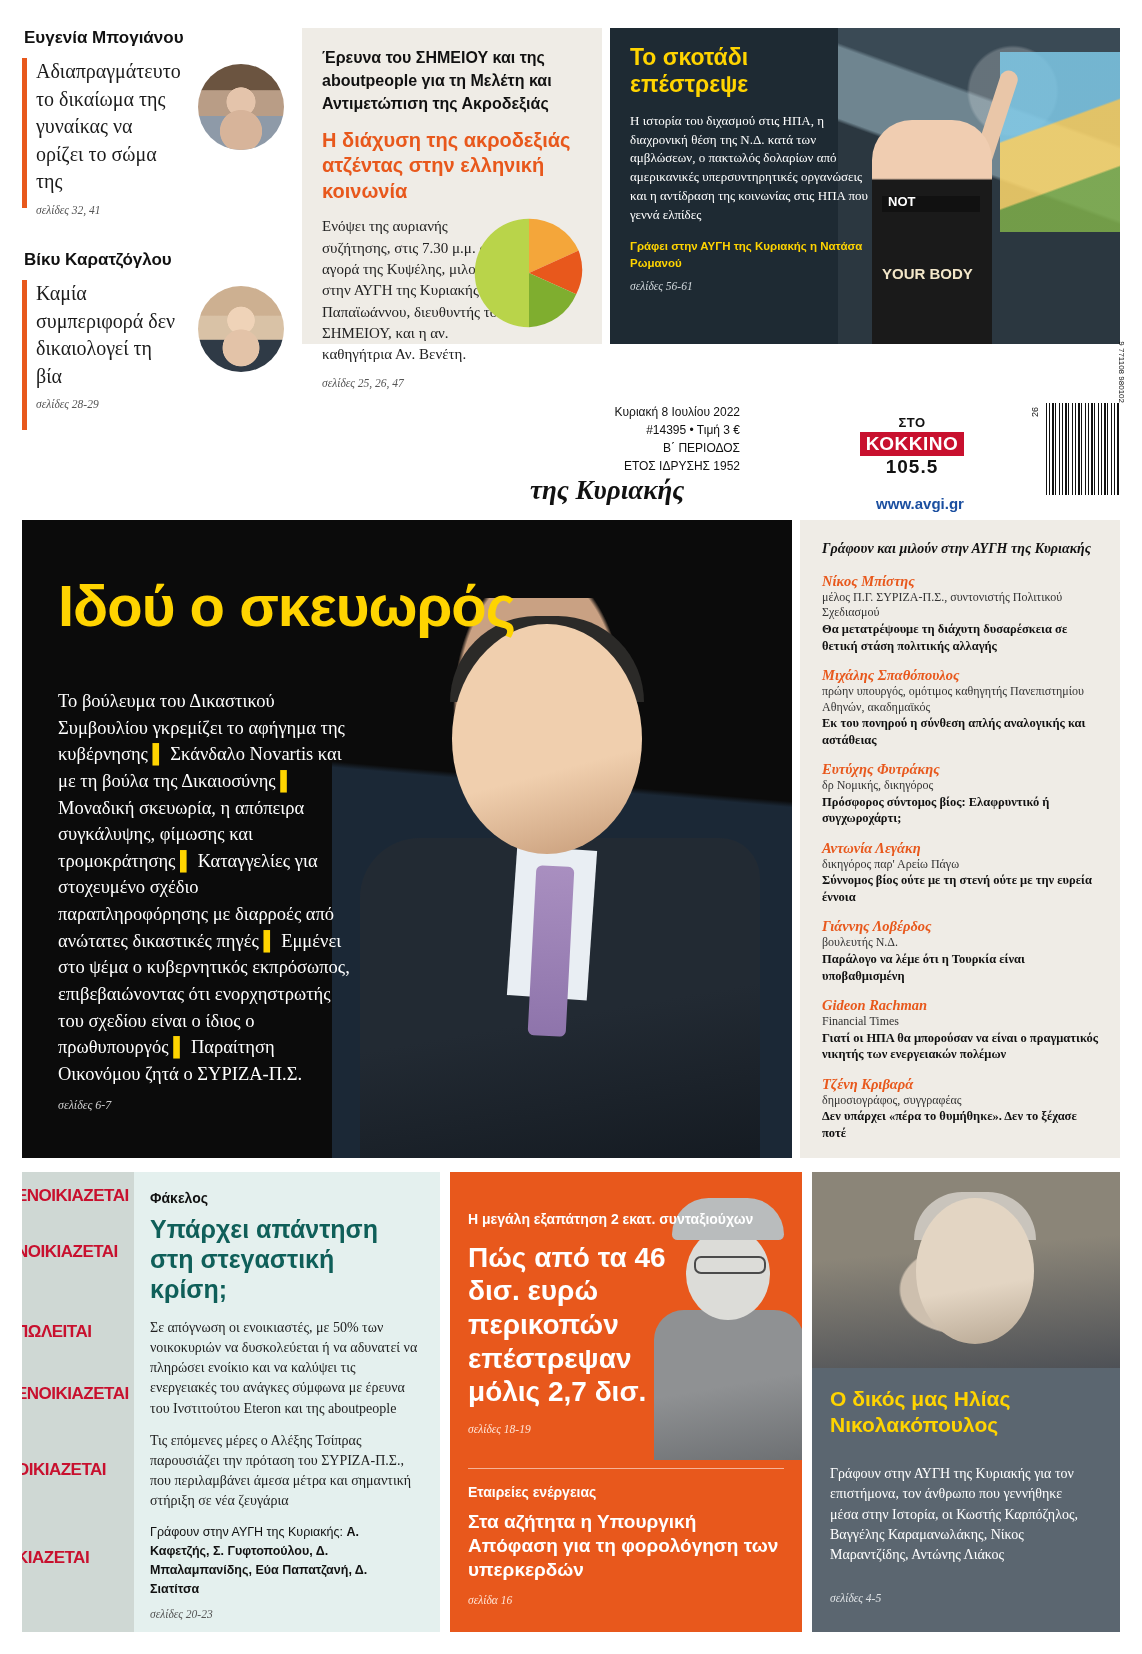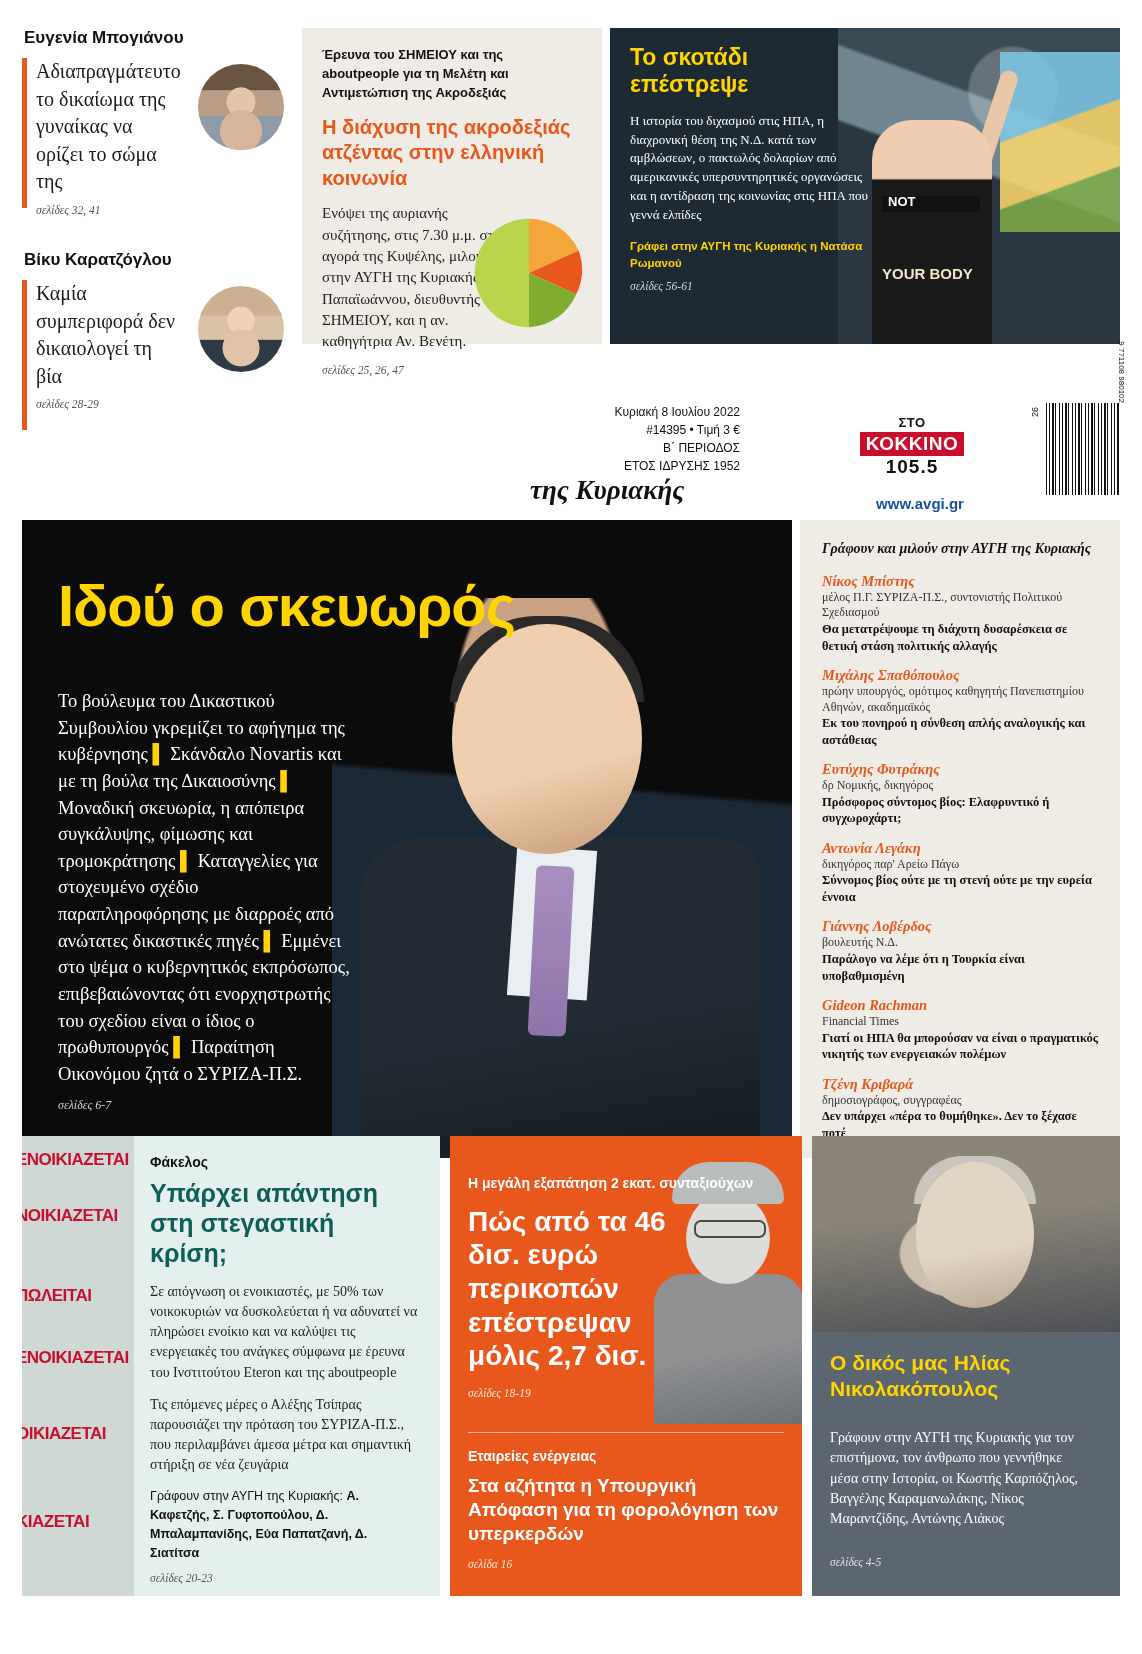--- a/index.html
+++ b/index.html
@@ -21,21 +21,21 @@
       radial-gradient(circle at 50% 78%, #d7b49a 0 26%, rgba(215,180,154,0) 27%),
       radial-gradient(circle at 50% 44%, #e4c4ab 0 22%, rgba(0,0,0,0) 23%),
       linear-gradient(180deg,#6b5440 0 30%, #b99d86 31% 60%, #8e9aa8 61% 100%);}
   .face-b{width:100%;height:100%;background:
       radial-gradient(circle at 50% 72%, #e3c3a8 0 24%, rgba(0,0,0,0) 25%),
       radial-gradient(circle at 50% 40%, #efd3b8 0 20%, rgba(0,0,0,0) 21%),
       linear-gradient(180deg,#cdb091 0 34%, #d9c2a6 35% 62%, #2f3a46 63% 100%);}
 
   .ts-col2{position:absolute;left:280px;top:0;width:300px;height:316px;background:#efece6;}
   .ts-col2 .pad{padding:18px 20px 0 20px;}
-  .kicker{font-family:"Liberation Sans",sans-serif;font-weight:bold;font-size:13px;line-height:1.45;color:#111;}
+  .kicker{font-family:"Liberation Sans",sans-serif;font-weight:bold;font-size:16px;line-height:1.45;color:#111;}
   .ts-col2 h2{font-family:"Liberation Sans",sans-serif;font-size:20px;line-height:1.28;color:#e8581c;margin:12px 0 12px 0;font-weight:bold;}
   .ts-col2 p{font-size:15px;line-height:1.42;margin:0;color:#222;width:190px;}
   .ts-col2 .pg{font-size:11.5px;color:#555;font-style:italic;margin-top:12px;}
   .piechart{position:absolute;right:14px;bottom:12px;width:118px;height:118px;}
 
   .ts-col3{position:absolute;left:588px;top:0;width:510px;height:316px;background:#1e2a33;overflow:hidden;}
   .ts-col3 .pad{position:relative;z-index:3;padding:16px 20px 0 20px;width:238px;}
   .ts-col3 h2{font-family:"Liberation Sans",sans-serif;font-size:23px;color:#ffd400;margin:0 0 14px 0;font-weight:bold;}
   .ts-col3 p{font-size:13px;line-height:1.44;color:#fff;margin:0;}
   .ts-col3 .sig{font-family:"Liberation Sans",sans-serif;font-size:11.5px;line-height:1.45;color:#ffd400;margin-top:14px;font-weight:bold;}
@@ -86,21 +86,21 @@
 
   .rail{position:absolute;left:800px;top:520px;width:320px;height:638px;background:#efece6;}
   .rail .pad{padding:20px 20px 0 22px;}
   .rail .head{font-family:"Liberation Serif",serif;font-style:italic;font-weight:bold;font-size:14px;line-height:1.35;color:#111;margin-bottom:14px;}
   .rail .item{margin-bottom:13px;}
   .rail .item .nm{font-family:"Liberation Serif",serif;font-style:italic;font-weight:bold;font-size:14.5px;color:#e8581c;}
   .rail .item .role{font-family:"Liberation Serif",serif;font-size:12px;line-height:1.3;color:#333;}
   .rail .item .ttl{font-family:"Liberation Serif",serif;font-weight:bold;font-size:12.5px;line-height:1.32;color:#111;}
 
   
-  .bot{position:absolute;left:22px;top:1136px;width:1098px;height:460px;}
+  .bot{position:absolute;left:22px;top:1172px;width:1098px;height:460px;}
   .b1{position:absolute;left:0;top:0;width:418px;height:460px;background:#e4f0ee;}
   .b1 .posters{position:absolute;left:0;top:0;width:112px;height:460px;overflow:hidden;background:#cfd8d4;}
   .b1 .posters div{position:absolute;left:-6px;width:124px;font-family:"Liberation Sans",sans-serif;font-weight:bold;font-size:17px;color:#c8102e;letter-spacing:-.5px;}
   .b1 .pad{position:absolute;left:128px;top:18px;width:268px;}
   .b1 .fak{font-family:"Liberation Sans",sans-serif;font-weight:bold;font-size:14px;color:#111;margin-bottom:8px;}
   .b1 h3{font-family:"Liberation Sans",sans-serif;font-weight:bold;font-size:25px;line-height:1.2;color:#0f5f59;margin:0 0 14px 0;}
   .b1 p{font-size:14px;line-height:1.44;margin:0 0 12px 0;color:#222;}
   .b1 .credit{font-family:"Liberation Sans",sans-serif;font-size:12.5px;line-height:1.5;color:#111;}
   .b1 .credit b{color:#111;}
   .b1 .pg{font-size:11.5px;font-style:italic;color:#555;margin-top:10px;}

